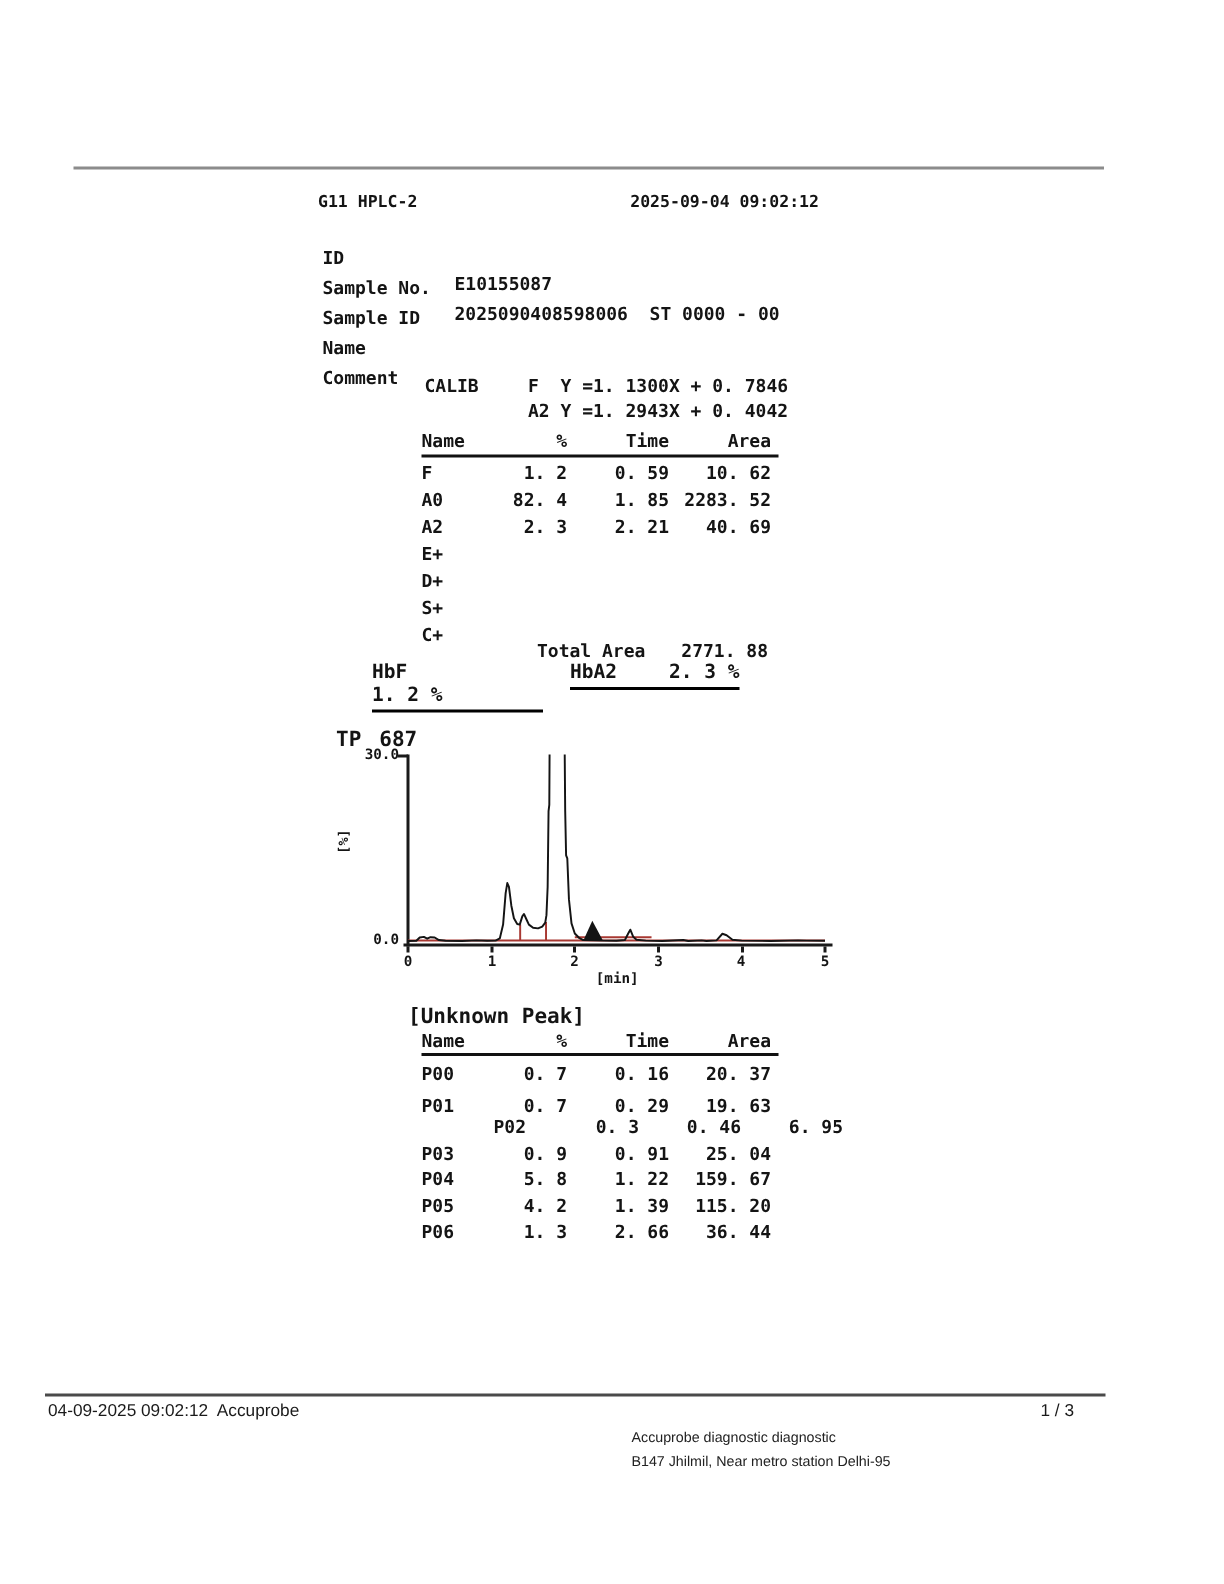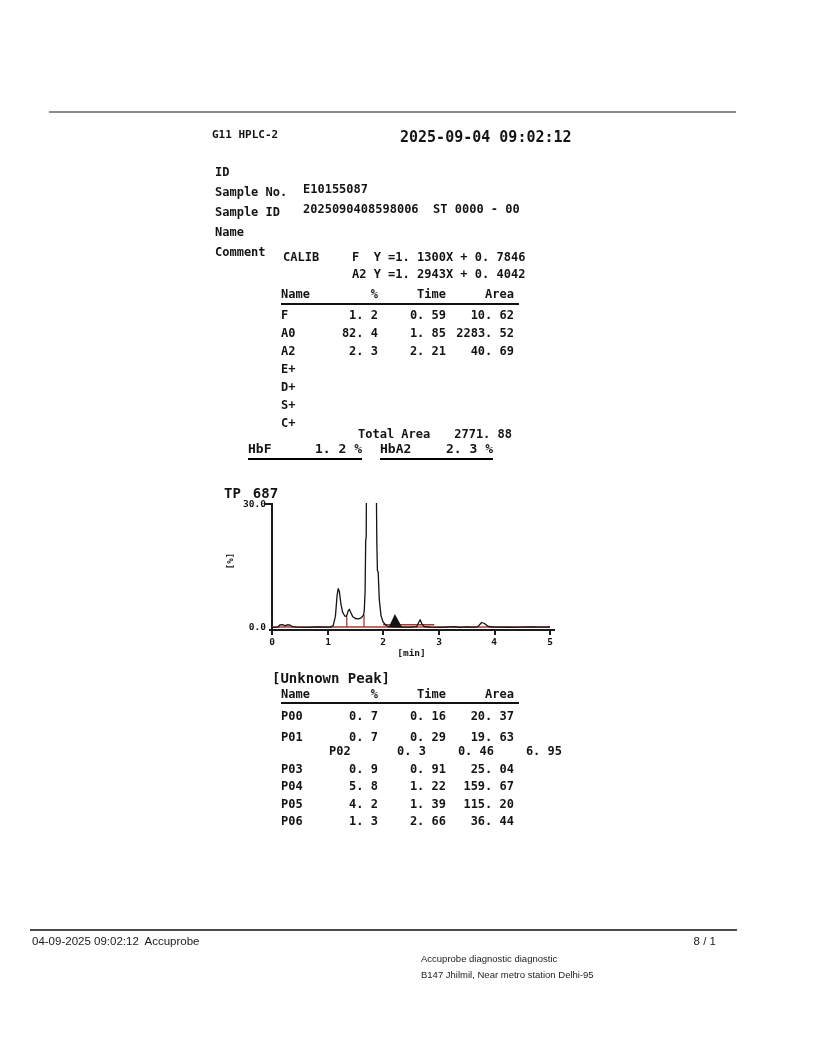--- a/index.html
+++ b/index.html
@@ -25,21 +25,21 @@
   .small-sans{font-size:9.5px;color:#222;}
 </style>
 </head>
 <body>
 
 <div class="page">
 
   <div class="abs rule" style="left:49px;top:111px;width:687px;height:2px;"></div>
 
   <div class="abs mono" style="left:212px;top:128px;font-size:11px;">G11 HPLC-2</div>
-  <div class="abs mono" style="left:400px;top:128px;width:146px;font-size:15px;text-align:right;">2025-09-04 09:02:12</div>
+  <div class="abs mono" style="left:400px;top:128px;width:146px;font-size:11px;text-align:right;">2025-09-04 09:02:12</div>
 
   <div class="abs" style="left:215px;top:147px;">
     <div class="fld-row mono">
       <span class="abs" style="left:0;">ID</span>
       <span class="abs" style="left:88px;text-align:right;">E10155087</span>
     </div>
     <div class="fld-row mono" style="position:relative;top:3px;">
       <span class="abs" style="left:0;">Sample No.</span>
       <span class="abs" style="left:88px;">2025090408598006  ST 0000 - 00</span>
     </div>
@@ -97,21 +97,21 @@
       <span class="c name">S+</span>
     </div>
     <div class="t-row mono" style="top:129px;">
       <span class="c name">C+</span>
     </div>
   </div>
 
   <div class="abs mono" style="left:358px;top:427px;font-size:12px;">Total Area</div>
   <div class="abs mono" style="left:430px;top:427px;width:82px;font-size:12px;text-align:right;">2771. 88</div>
 
-  <div class="abs ul-group mono" style="left:248px;top:441px;width:114px;">
+  <div class="abs ul-group mono" style="left:248px;top:441px;width:114px;flex-direction:column;">
     <span>HbF</span>
     <span>1. 2 %</span>
   </div>
   <div class="abs ul-group mono" style="left:380px;top:441px;width:113px;">
     <span>HbA2</span>
     <span>2. 3 %</span>
   </div>
 
   <div class="abs mono" style="left:224px;top:485px;font-size:14px;display:flex;gap:12px;">
     <span>TP</span>
@@ -198,17 +198,17 @@
     <div class="t-row mono" style="top:127px;">
       <span class="c name">P06</span>
       <span class="c pct">1. 3</span>
       <span class="c time">2. 66</span>
       <span class="c area">36. 44</span>
     </div>
   </div>
 
   <div class="abs" style="left:30px;top:929px;width:707px;height:2px;background:#4a4a4a;"></div>
   <div class="abs" style="left:32px;top:935px;font-size:11.5px;color:#1a1a1a;white-space:pre;">04-09-2025 09:02:12  Accuprobe</div>
-  <div class="abs" style="left:656px;top:935px;width:60px;font-size:11.5px;color:#1a1a1a;text-align:right;">8 / 1</div>
+  <div class="abs" style="left:656px;top:935px;width:60px;font-size:11.5px;color:#1a1a1a;text-align:right;">1 / 3</div>
   <div class="abs small-sans" style="left:421px;top:953px;">Accuprobe diagnostic diagnostic</div>
   <div class="abs small-sans" style="left:421px;top:969px;">B147 Jhilmil, Near metro station Delhi-95</div>
 
 </div>
 
 </body></html>

